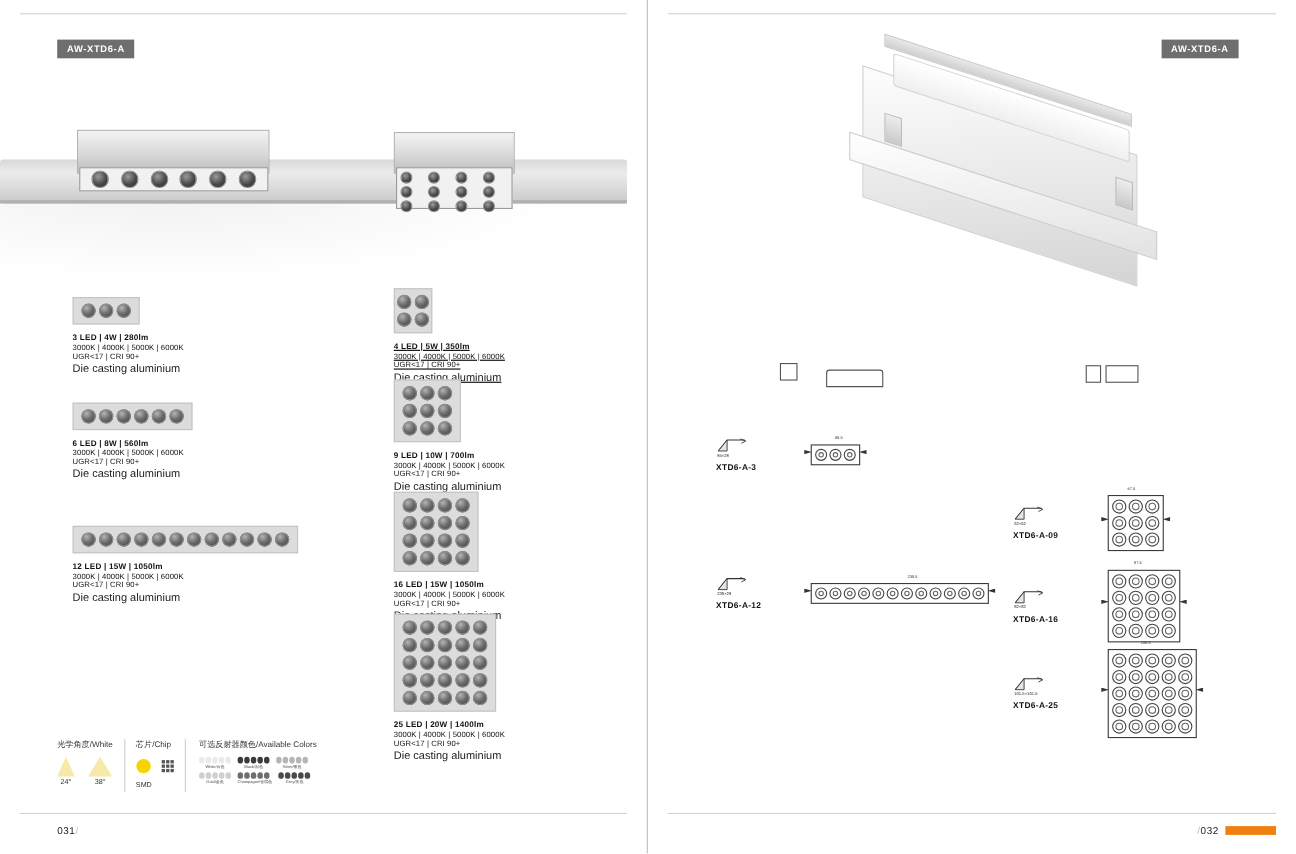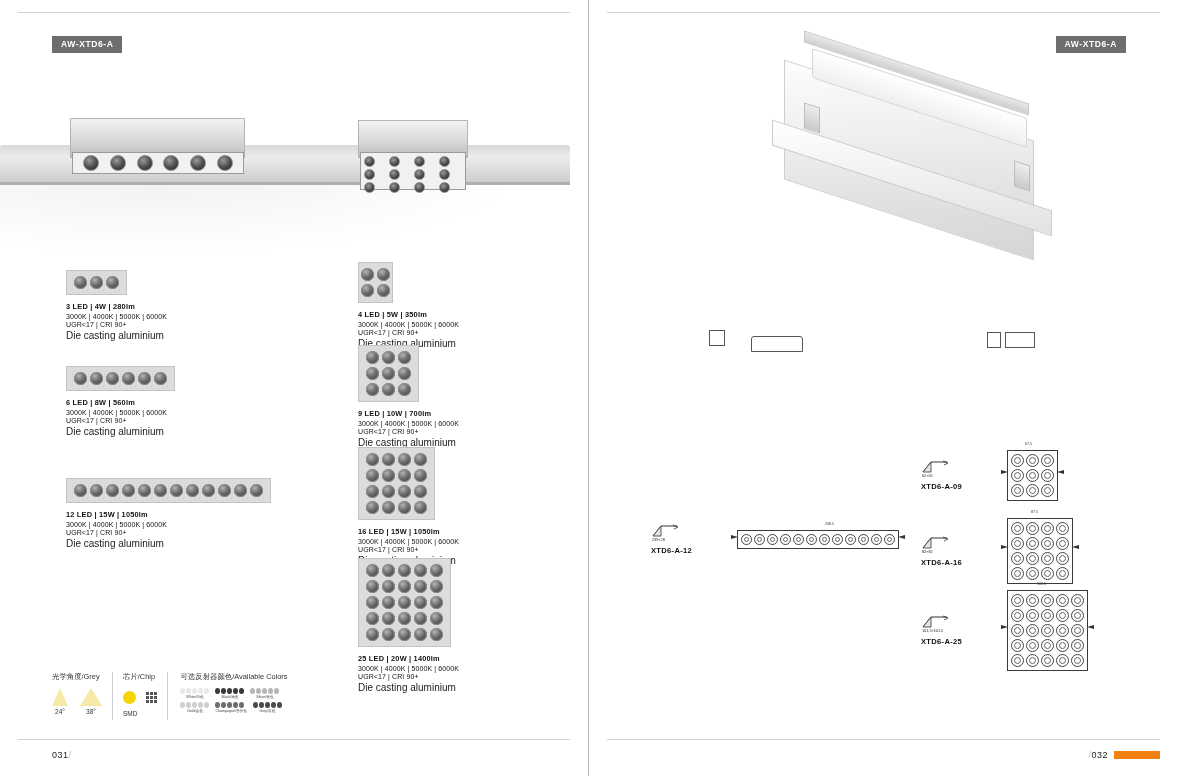--- a/index.html
+++ b/index.html
@@ -275,21 +275,21 @@
         <span class="dot"></span>
       </div>
       <div class="spec">
         <div class="l1">12 LED | 15W | 1050lm</div>
         <div class="l2">3000K | 4000K | 5000K | 6000K</div>
         <div class="l3">UGR&lt;17 | CRI 90+</div>
         <div class="l4">Die casting aluminium</div>
       </div>
     </div>
 
-    <div class="prod" style="left:358px; top:262px;">
+    <div class="prod" style="left:358px; top:262px;text-decoration:underline;">
       <div class="swatch" style="grid-template-columns:repeat(2,13px); width:35px;">
         <span class="dot"></span>
         <span class="dot"></span>
         <span class="dot"></span>
         <span class="dot"></span>
       </div>
       <div class="spec">
         <div class="l1">4 LED | 5W | 350lm</div>
         <div class="l2">3000K | 4000K | 5000K | 6000K</div>
         <div class="l3">UGR&lt;17 | CRI 90+</div>
@@ -375,21 +375,21 @@
       <div class="spec">
         <div class="l1">25 LED | 20W | 1400lm</div>
         <div class="l2">3000K | 4000K | 5000K | 6000K</div>
         <div class="l3">UGR&lt;17 | CRI 90+</div>
         <div class="l4">Die casting aluminium</div>
       </div>
     </div>
 
     <div class="legend">
       <div>
-        <div class="legend-title">光学角度/Grey</div>
+        <div class="legend-title">光学角度/White</div>
         <div class="beam-row">
           <div class="beam">
             <div class="beam-cone"></div>
             <div class="beam-label">24°</div>
           </div>
           <div class="beam">
             <div class="beam-cone wide"></div>
             <div class="beam-label">38°</div>
           </div>
         </div>
@@ -513,20 +513,43 @@
       <div class="mini-box" style="width:16px; height:16px;"></div>
     </div>
     <div class="mini-draw" style="left:162px; top:336px;">
       <div class="mini-box" style="width:52px; height:16px; border-radius:3px 3px 0 0;"></div>
     </div>
     <div class="mini-draw" style="left:398px; top:332px;">
       <div class="mini-box" style="width:14px; height:16px;"></div>
       <div class="mini-box" style="width:30px; height:16px; position:absolute; left:18px; top:0;"></div>
     </div>
 
+    <div class="dim-row" style="left:62px; top:398px;">
+      <div class="dim-label">
+        <div class="cut-icon">
+          <svg width="30" height="14" viewBox="0 0 30 14">
+            <path d="M2,12 L10,2 L26,2" fill="none" stroke="#333" stroke-width="1"></path>
+            <path d="M2,12 L10,2 L10,12 Z" fill="#e4e4e4" stroke="#333" stroke-width="0.8"></path>
+            <path d="M22,1 L27,3 L23,5" fill="none" stroke="#333" stroke-width="0.8"></path>
+          </svg>
+        </div>
+        <div class="cut-text">84×28</div>
+        <div class="model-name">XTD6-A-3</div>
+      </div>
+      <div style="position:relative;">
+        <div class="dim-line" style="top:-8px; left:22px;">88.5</div>
+        <div class="tech" style="grid-template-columns:repeat(3,11px); grid-template-rows:repeat(1,11px);">
+          <i></i>
+            <i></i>
+            <i></i>
+          <span class="spring" style="left:-7px; top:4px;"></span>
+          <span class="spring" style="right:-7px; top:4px; transform:scaleX(-1);"></span>
+        </div>
+      </div>
+    </div>
 
 
     <div class="dim-row" style="left:62px; top:524px;">
       <div class="dim-label">
         <div class="cut-icon">
           <svg width="30" height="14" viewBox="0 0 30 14">
             <path d="M2,12 L10,2 L26,2" fill="none" stroke="#333" stroke-width="1"></path>
             <path d="M2,12 L10,2 L10,12 Z" fill="#e4e4e4" stroke="#333" stroke-width="0.8"></path>
             <path d="M22,1 L27,3 L23,5" fill="none" stroke="#333" stroke-width="0.8"></path>
           </svg>

